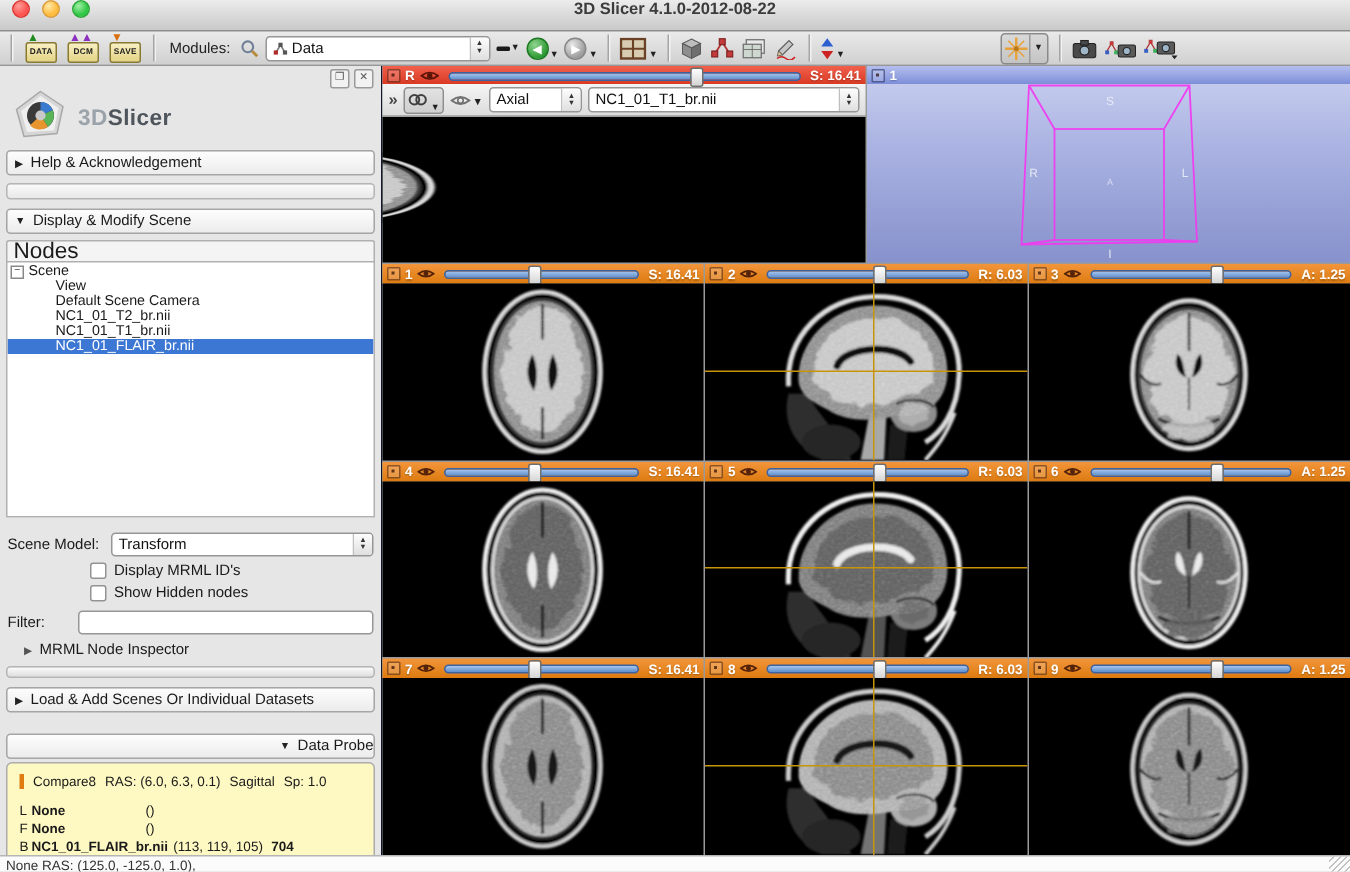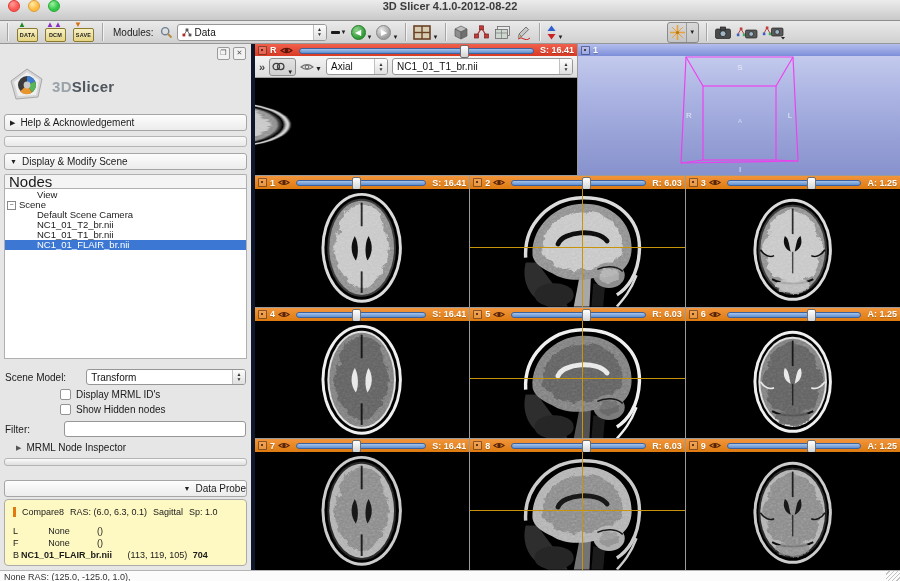--- a/index.html
+++ b/index.html
@@ -35,21 +35,21 @@
   .circle-btn{width:15px;height:15px;border-radius:50%;display:flex;align-items:center;justify-content:center;
     color:#fff;font-size:8px;line-height:15px;}
   .circle-btn.back{background:radial-gradient(circle at 35% 30%,#8fd48f,#2f9a33 70%);border:1px solid #1d7a22;box-sizing:border-box;}
   .circle-btn.fwd{background:radial-gradient(circle at 35% 30%,#e8e8e8,#9d9d9d 70%);border:1px solid #868686;box-sizing:border-box;}
   .crosshair-toggle{height:19px;border:1px solid #8a8a8a;border-radius:3px;background:linear-gradient(#d9d9d9,#c4c4c4);
     display:flex;align-items:center;padding:0 1px;}
   .crosshair-toggle .seg2{border-left:1px solid #9a9a9a;padding:0 2px;font-size:6px;color:#222;align-self:stretch;display:flex;align-items:center;}
   
   .main{display:flex;height:526px;}
   
-  .panel{width:255px;flex:none;background:#e6e6e6;border-right:4px solid #0f172a;box-sizing:border-box;
+  .panel{width:255px;flex:none;background:#e6e6e6;border-right:1px solid #0f172a;box-sizing:border-box;
     display:flex;flex-direction:column;font-size:10px;color:#1a1a1a;overflow:hidden;}
   .panel-dockrow{height:15px;display:flex;justify-content:flex-end;align-items:center;gap:3px;padding:2px 5px 0 0;}
   .dock-btn{width:11px;height:11px;border:1px solid #9a9a9a;border-radius:2px;background:#f2f2f2;
     font-size:7px;line-height:9px;color:#555;text-align:center;}
   .logo-row{display:flex;align-items:center;height:50px;padding-left:8px;gap:6px;}
   .logo-text{font-size:15px;letter-spacing:.3px;}
   .logo-text .g3d{color:#9aa2aa;font-weight:bold;}
   .logo-text .sl{color:#4e555c;font-weight:bold;}
   .sectionbar{margin:3px 4px 0 4px;height:15px;border:1px solid #a6a6a6;border-radius:3px;
     background:linear-gradient(#fdfdfd,#ececec);display:flex;align-items:center;padding-left:5px;gap:5px;flex:none;}
@@ -57,32 +57,32 @@
   .emptybar{margin:5px 4px 0 4px;height:9px;border:1px solid #b5b5b5;border-radius:3px;background:linear-gradient(#fafafa,#e8e8e8);flex:none;}
   .nodesbar{margin:4px 4px 0 4px;height:13px;border:1px solid #b0b0b0;border-bottom:none;border-radius:2px 2px 0 0;
     background:#f4f4f4;display:flex;align-items:center;padding-left:4px;font-size:15px;flex:none;}
   .tree{margin:0 4px;border:1px solid #b0b0b0;background:#fff;height:168px;flex:none;
     font-size:9.5px;line-height:10px;padding-top:1px;overflow:hidden;}
   .tree-row{height:10px;display:flex;align-items:center;white-space:nowrap;}
   .tree-row .twisty{width:7px;height:7px;border:1px solid #888;margin:0 3px 0 2px;font-size:7px;line-height:5px;
     text-align:center;color:#444;background:#fff;flex:none;}
   .tree-row.child{padding-left:32px;}
   .tree-row.selected{background:#3c77d4;color:#fff;}
-  .formrow{display:flex;align-items:center;margin:4px 5px 0 5px;gap:20px;flex:none;}
+  .formrow{display:flex;align-items:center;margin:4px 5px 0 5px;gap:8px;flex:none;}
   .formrow .combo{flex:1;height:16px;}
   .cbrow{display:flex;align-items:center;margin:4px 0 0 60px;gap:5px;flex:none;}
   .checkbox{width:9px;height:9px;border:1px solid #939393;border-radius:2px;background:#fff;flex:none;}
   .inspector-row{display:flex;align-items:center;gap:5px;margin:5px 0 0 16px;flex:none;}
   .thinbar{margin:5px 4px 0 4px;height:6px;border:1px solid #b5b5b5;border-radius:3px;background:linear-gradient(#fbfbfb,#dedede);flex:none;}
   .probe-box{margin:2px 4px 0 4px;border:1px solid #ababab;border-radius:4px;background:#fef9c3;
     padding:6px 4px 4px 8px;font-size:9px;line-height:12px;flex:none;}
   .probe-head{display:flex;align-items:center;gap:6px;margin-bottom:7px;}
   .probe-chip{width:3px;height:10px;background:#e07b12;flex:none;}
   .probe-row .key{display:inline-block;width:8px;}
-  .probe-row b.pad{display:inline-block;width:76px;font-weight:normal;text-align:center;}
+  .probe-row b.pad{display:inline-block;width:76px;font-weight:bold;}
   
   .viewers{flex:1;display:flex;flex-direction:column;background:#9a9a9a;min-width:0;}
   .toprow{height:131px;flex:none;display:flex;gap:1px;margin-bottom:1px;}
   .redviewer{width:322px;flex:none;display:flex;flex-direction:column;min-width:0;}
   .vhead{height:12px;flex:none;display:flex;align-items:center;gap:3px;padding:0 3px;}
   .vhead.red{background:linear-gradient(#f1604c,#d93a24);}
   .vhead.orange{height:13px;background:linear-gradient(#f2953b,#dd7b10);}
   .vhead.peri{background:linear-gradient(#b4bfee,#7d8ed9);}
   .pin{width:7px;height:7px;border:1px solid rgba(60,20,0,.55);background:rgba(255,255,255,.18);
     border-radius:1px;flex:none;position:relative;}
@@ -357,27 +357,27 @@
     </div>
     <div class="emptybar"></div>
     <div class="sectionbar" style="margin-top:6px;">
       <span class="tri">▼</span>
       <span>Display &amp; Modify Scene</span>
     </div>
     <div class="nodesbar">
         <span>Nodes</span>
       </div>
     <div class="tree">
-      <div class="tree-row child">
-          <span>View</span>
-        </div>
       <div class="tree-row">
         <span class="twisty">−</span>
         <span>Scene</span>
       </div>
+      <div class="tree-row child">
+          <span>View</span>
+        </div>
       <div class="tree-row child">
           <span>Default Scene Camera</span>
         </div>
       <div class="tree-row child">
           <span>NC1_01_T2_br.nii</span>
         </div>
       <div class="tree-row child">
           <span>NC1_01_T1_br.nii</span>
         </div>
       <div class="tree-row child selected">
@@ -401,41 +401,45 @@
     </div>
     <div class="formrow" style="margin-top:6px;">
       <span>Filter:</span>
       <input class="combo" style="margin-left: 14px; outline: none;" value="">
     </div>
     <div class="inspector-row">
       <span class="tri" style="font-size:7px;color:#555;">▶</span>
       <span>MRML Node Inspector</span>
     </div>
     <div class="thinbar"></div>
+    <div class="sectionbar" style="margin-top:6px;">
+      <span class="tri">▶</span>
+      <span>Load &amp; Add Scenes Or Individual Datasets</span>
+    </div>
     <div class="sectionbar" style="margin-top:14px;justify-content:flex-end;">
       <span class="tri">▼</span>
       <span>Data Probe</span>
     </div>
     <div class="probe-box">
       <div class="probe-head">
         <span class="probe-chip"></span>
         <span>Compare8</span>
         <span>RAS: (6.0, 6.3, 0.1)</span>
         <span>Sagittal</span>
         <span>Sp: 1.0</span>
       </div>
       <div class="probe-row">
         <span class="key">L</span><b class="pad">None</b><span>()</span>
       </div>
       <div class="probe-row">
         <span class="key">F</span><b class="pad">None</b><span>()</span>
       </div>
       <div class="probe-row">
         <span class="key">B</span><b>NC1_01_FLAIR_br.nii</b>
-        <span style="margin-left:13px;text-align:center;">(113, 119, 105)</span>
+        <span style="margin-left:1px;text-align:center;">(113, 119, 105)</span>
         <b style="margin-left:3px;">704</b>
       </div>
     </div>
   </div>
 
   <div class="viewers">
     <div class="toprow">
 
       <div class="redviewer">
         <div class="vhead red">

